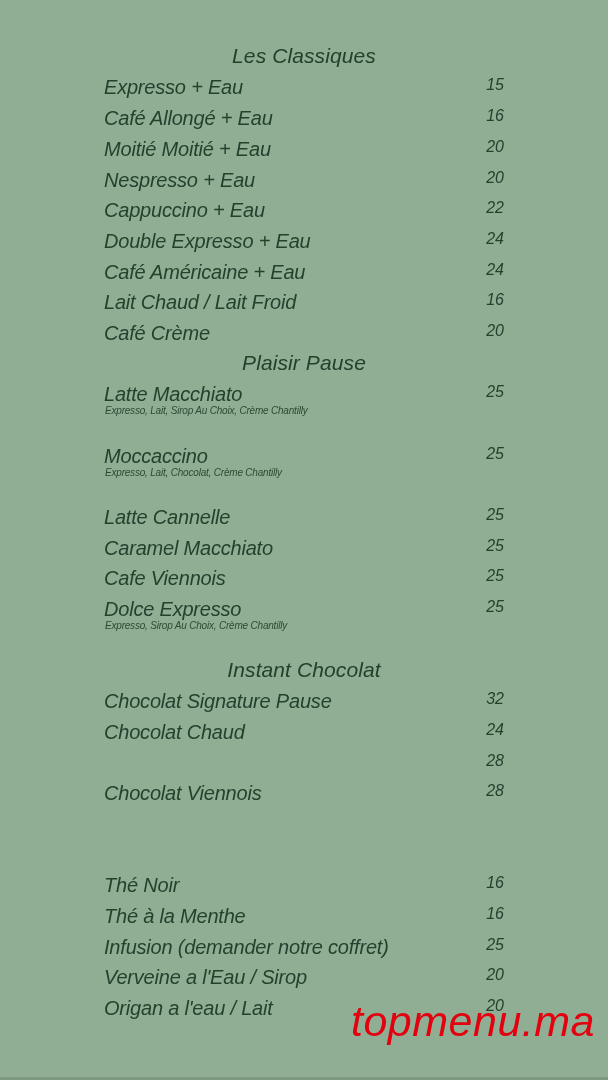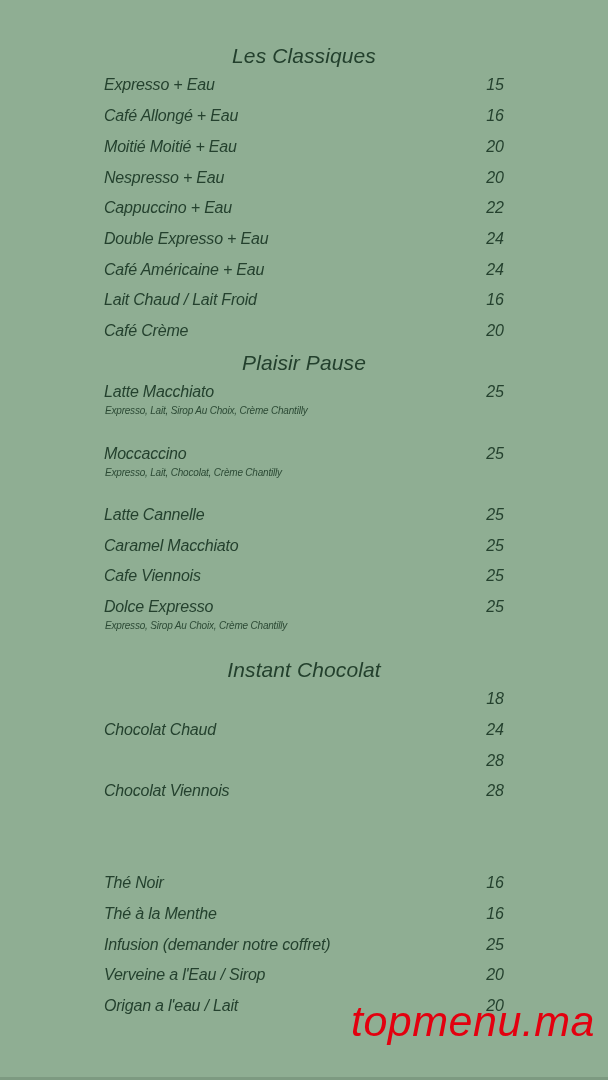--- a/index.html
+++ b/index.html
@@ -9,21 +9,21 @@
     font-family:"Liberation Sans", sans-serif;
     color:#23402d;
     position:relative;
   }
   .page { position:absolute; left:0; top:0; width:608px; height:1079px;font-style:italic; }
   .sec-title {
     position:absolute; left:0; width:608px; text-align:center;
     font-size:21px; color:#23402d; letter-spacing:0.1px;
   }
   .row { position:absolute; left:104px; width:400px; height:24px; }
-  .row .name { position:absolute; left:0; top:0; font-size:16px; color:#24412e; white-space:nowrap; letter-spacing:-0.2px;text-align:right; }
+  .row .name { position:absolute; left:0; top:0; font-size:20px; color:#24412e; white-space:nowrap; letter-spacing:-0.2px;text-align:right; }
   .row .price { position:absolute; right:0; top:0; font-size:16px; color:#24412e; text-align:right;margin-left:35px; }
   .row .desc { position:absolute; left:1px; top:22px; font-size:10px; color:#2c4a35; white-space:nowrap; letter-spacing:-0.2px; }
   .watermark {
     position:absolute; left:328px; top:997px;
     font-size:43px; color:#e3000f; letter-spacing:0.5px;
     font-family:"Liberation Sans", sans-serif;
     margin-left:23px;
   }
   .bottom-line { position:absolute; left:0; top:1077px; width:608px; height:3px; background:#7d9a81; }
 </style>
@@ -94,21 +94,22 @@
       <span class="price">25</span>
     </div>
   <div class="row" style="top:598px">
       <span class="name">Dolce Expresso</span>
       <span class="price">25</span>
       <span class="desc">Expresso, Sirop Au Choix, Crème Chantilly</span>
     </div>
 
   <div class="sec-title" style="top:658px">Instant Chocolat</div>
   <div class="row" style="top:690px">
-      <span class="price">18</span>
+      <span class="name">Chocolat Signature Pause</span>
+      <span class="price">32</span>
     </div>
   <div class="row" style="top:721px">
       <span class="name">Chocolat Chaud</span>
       <span class="price">24</span>
     </div>
   <div class="row" style="top:752px">
       <span class="price">28</span>
     </div>
   <div class="row" style="top:782px">
       <span class="name">Chocolat Viennois</span>

